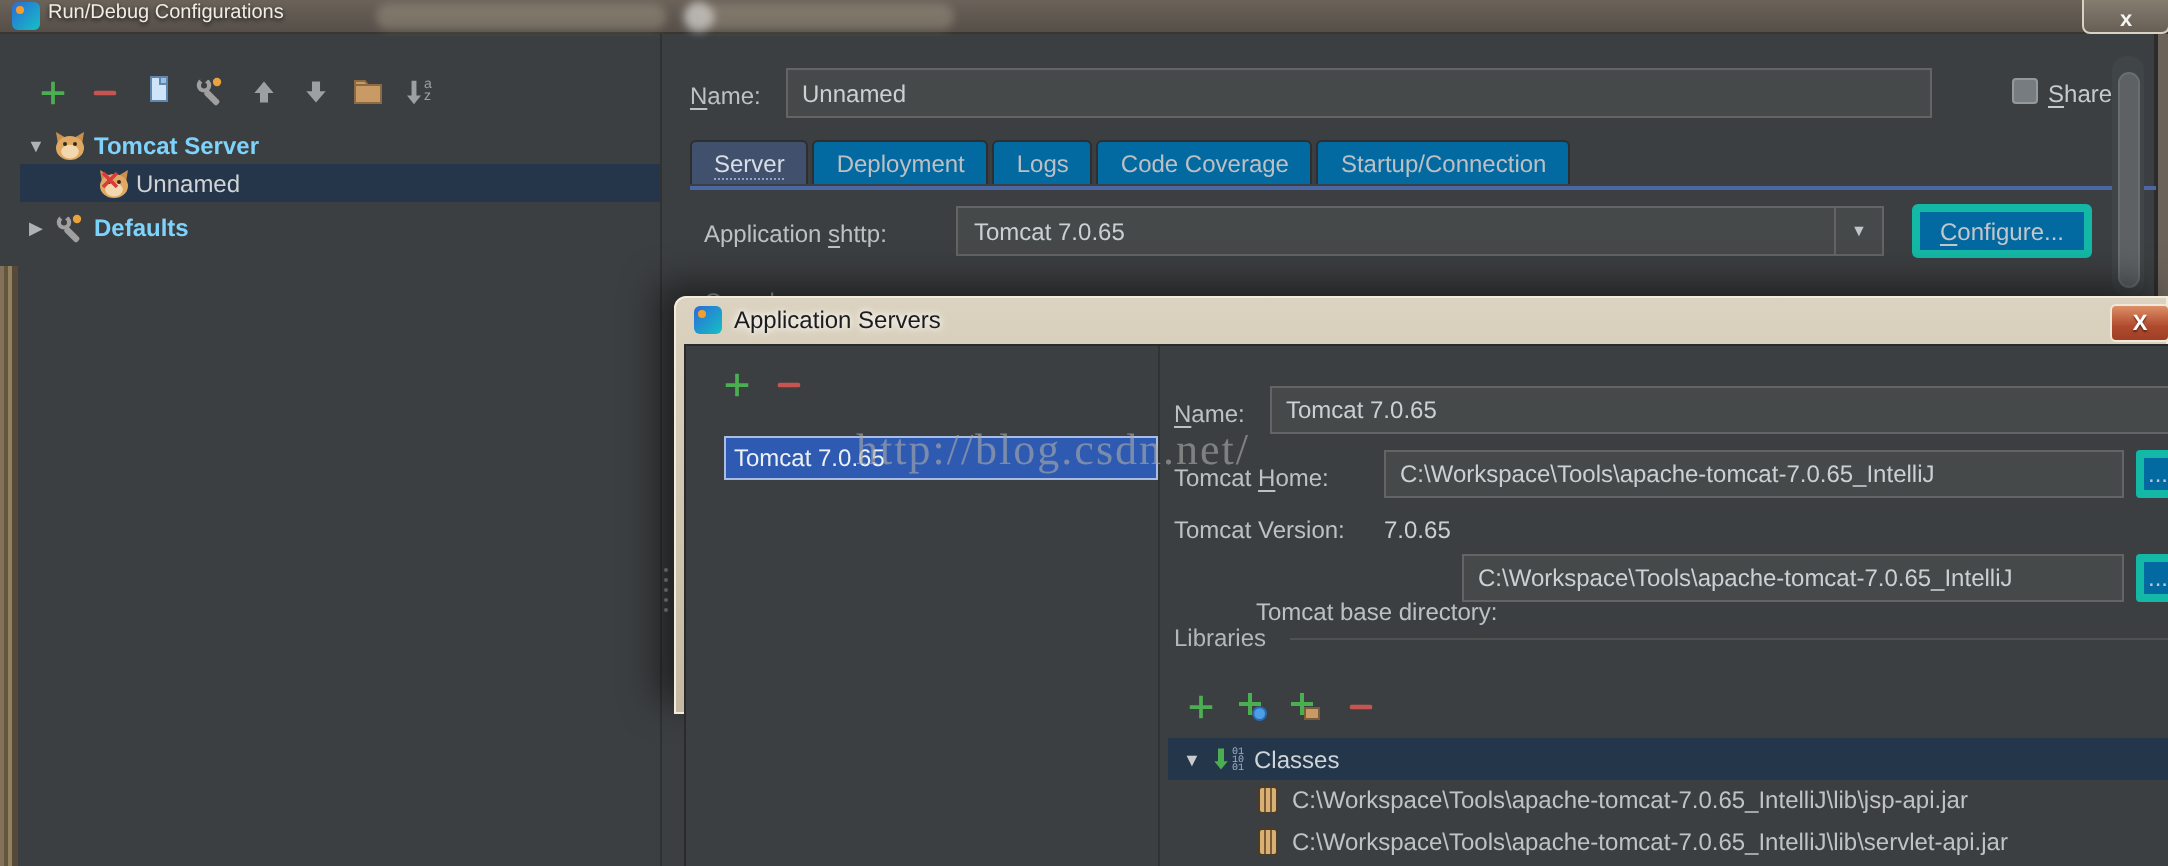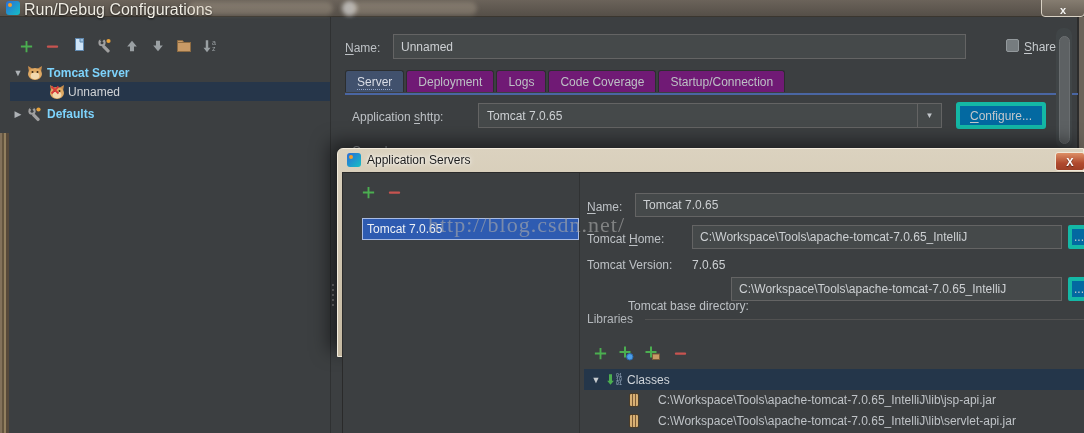--- a/index.html
+++ b/index.html
@@ -10,21 +10,21 @@
     font-size:12px; color:#bdc1c5;
   }
   .abs { position:absolute; }
 
   
   .titlebar {
     left:0; top:0; width:1084px; height:17px;
     background:linear-gradient(#6b635a,#554f48);
     border-bottom:1px solid #3a362f;
   }
-  .titlebar .wtitle { position:absolute; left:24px; top:1px; color:#f0ede4; font-size:16px;
+  .titlebar .wtitle { position:absolute; left:24px; top:1px; color:#f0ede4; font-size:10px;
     text-shadow:0 1px 2px rgba(0,0,0,.8); white-space:nowrap; }
   .blob { position:absolute; border-radius:7px; background:rgba(205,190,168,.28); filter:blur(2px); }
   .glowdot { position:absolute; border-radius:50%; background:rgba(255,255,255,.55); filter:blur(2px); }
   .close-main {
     position:absolute; left:1041px; top:-6px; width:44px; height:23px;
     border:1px solid #d8d1c4; border-radius:4px;
     background:linear-gradient(#8f8679,#675f55);
     color:#f4f4f2; font-weight:bold; font-size:11px; text-align:center; line-height:30px;
   }
 
@@ -56,21 +56,21 @@
   .mn { text-decoration:underline; text-underline-offset:2px; }
   .field { position:absolute; background:#45494a; border:1px solid #646464;
     color:#cdd0d3; display:flex; align-items:center; padding:0 7px; white-space:nowrap; overflow:hidden; }
   .btn { position:absolute; background:#0369a1; border:4px solid #14b8a6; border-radius:3px;
     color:#c3c7cb; display:flex; align-items:center; justify-content:center; white-space:nowrap; }
   .checkbox { position:absolute; width:13px; height:13px; background:#767c7f; border:1px solid #93999c; border-radius:2px; }
 
   
   .tabs { position:absolute; left:345px; top:70px; display:flex; gap:2px; }
   .tab { padding:4px 11px 3px; border:1px solid #2c2e2f; border-bottom:none;
-    background:#701a75; color:#bcc0c4; border-radius:3px 3px 0 0; position:relative; }
+    background:#0369a1; color:#bcc0c4; border-radius:3px 3px 0 0; position:relative; }
   .tab.sel { background:#41516d; color:#dade e6; color:#d9dde6; z-index:3; }
   .tab.sel span { border-bottom:1px dotted #8fa3c8; }
   .tab-line { left:345px; top:93px; width:733px; height:2px; background:#4a66a3; }
 
   .combo { position:absolute; background:#45494a; border:1px solid #646464; display:flex; align-items:center; }
   .combo .val { flex:1; padding:0 8px; color:#cdd0d3; white-space:nowrap; overflow:hidden; }
   .combo .arrow { width:24px; align-self:stretch; border-left:1px solid #646464;
     display:flex; align-items:center; justify-content:center; color:#c2c6ca; font-size:8px; }
 
   .partial-clip { position:absolute; height:5px; overflow:hidden; color:#9aa0a4; }
@@ -100,21 +100,21 @@
 
   .list-sel { position:absolute; left:19px; top:45px; width:217px; height:22px;
     background:#2e5bb1; border:1px solid #a9bce4; color:#edf0f5;
     display:flex; align-items:center; padding:0 4px; }
   .vsep { position:absolute; left:236px; top:0; width:1px; height:262px; background:#303233; }
 
   .grp-line { position:absolute; height:1px; background:#515151; }
 
   .navy-row { position:absolute; left:241px; top:196px; width:502px; height:21px; background:#24364a;
     display:flex; align-items:center; color:#cfd4d9; }
-  .jar-row { position:absolute; display:flex; align-items:center; gap:19px; color:#bfc3c7; white-space:nowrap; }
+  .jar-row { position:absolute; display:flex; align-items:center; gap:7px; color:#bfc3c7; white-space:nowrap; }
   .jar-ico { width:10px; height:14px; border:1px solid #4a3c28; border-radius:2px;
     background:repeating-linear-gradient(90deg,#d8b074 0 2px,#7a5a36 2px 3px); }
 
   .cls-ico { display:flex; align-items:center; gap:1px; }
   .digits { display:flex; flex-direction:column; font-size:5px; line-height:4px; color:#9fb3c8;
     font-family:"Liberation Mono", monospace; }
 
   .watermark { position:absolute; left:428px; top:212px; z-index:30;
     font-family:"Liberation Serif", serif; font-size:22px; letter-spacing:1px;
     color:rgba(170,170,170,.62); white-space:nowrap; }

